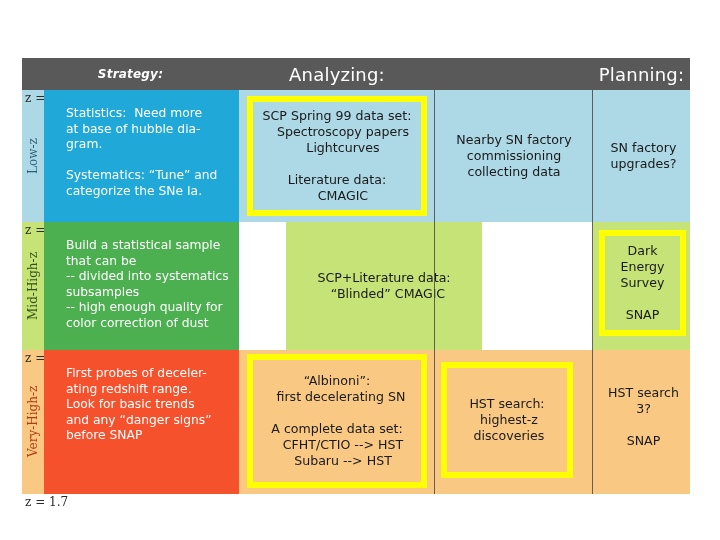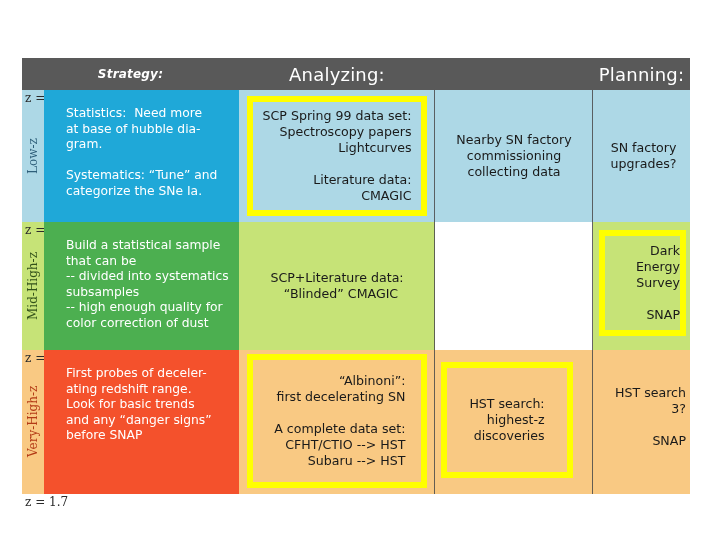--- a/index.html
+++ b/index.html
@@ -65,21 +65,21 @@
     box-sizing:border-box;
   }
   .yellowbox{border:6px solid #ffff00;}
 
   .celltext{
     font-size:12.6px;line-height:16px;color:#1a1a1a;
     font-family:"DejaVu Sans", sans-serif;
     white-space:pre-wrap;
   }
   .celltext.center{text-align:center;}
-  .celltext.left{text-align:right;}
+  .celltext.left{text-align:center;}
 </style>
 </head>
 <body>
 
 <div id="slide">
 
   <div class="header-band" style="background: rgb(89, 89, 89);">
     <div class="hdr strategy" style="left: 0px; width: 217px; color: rgb(255, 255, 255);">Strategy:</div>
     <div class="hdr" style="left: 217px; width: 196px; color: rgb(255, 255, 255);">Analyzing:</div>
     <div class="hdr" style="left: 425px; width: 158px; color: rgb(255, 255, 255); margin-top: 24px;">Running:</div>
@@ -141,21 +141,21 @@
 
       <div class="strategycell" id="strat1" style="background: rgb(76, 175, 80);">
         <div class="strategy-text">Build a statistical sample
 that can be
 -- divided into systematics
 subsamples
 -- high enough quality for
 color correction of dust</div>
       </div>
 
-      <div class="datacol c-analyzing" id="anacell1" style="background: rgb(198, 227, 119);">
+      <div class="datacol c-analyzing" id="anacell1" style="background: rgb(198, 227, 119); margin-left: 47px;">
         <div class="boxwrap" style="left:8px;top:6px;right:8px;bottom:6px;">
           <div class="celltext center">SCP+Literature data:
   “Blinded” CMAGIC</div>
         </div>
       </div>
 
 
       <div class="datacol c-planning" id="plancell1" style="background: rgb(198, 227, 119);">
         <div class="boxwrap yellowbox" id="planbox1" style="inset: 8px 4px 14px 6px; border-color: rgb(255, 255, 0);">
           <div class="celltext left">Dark Energy

